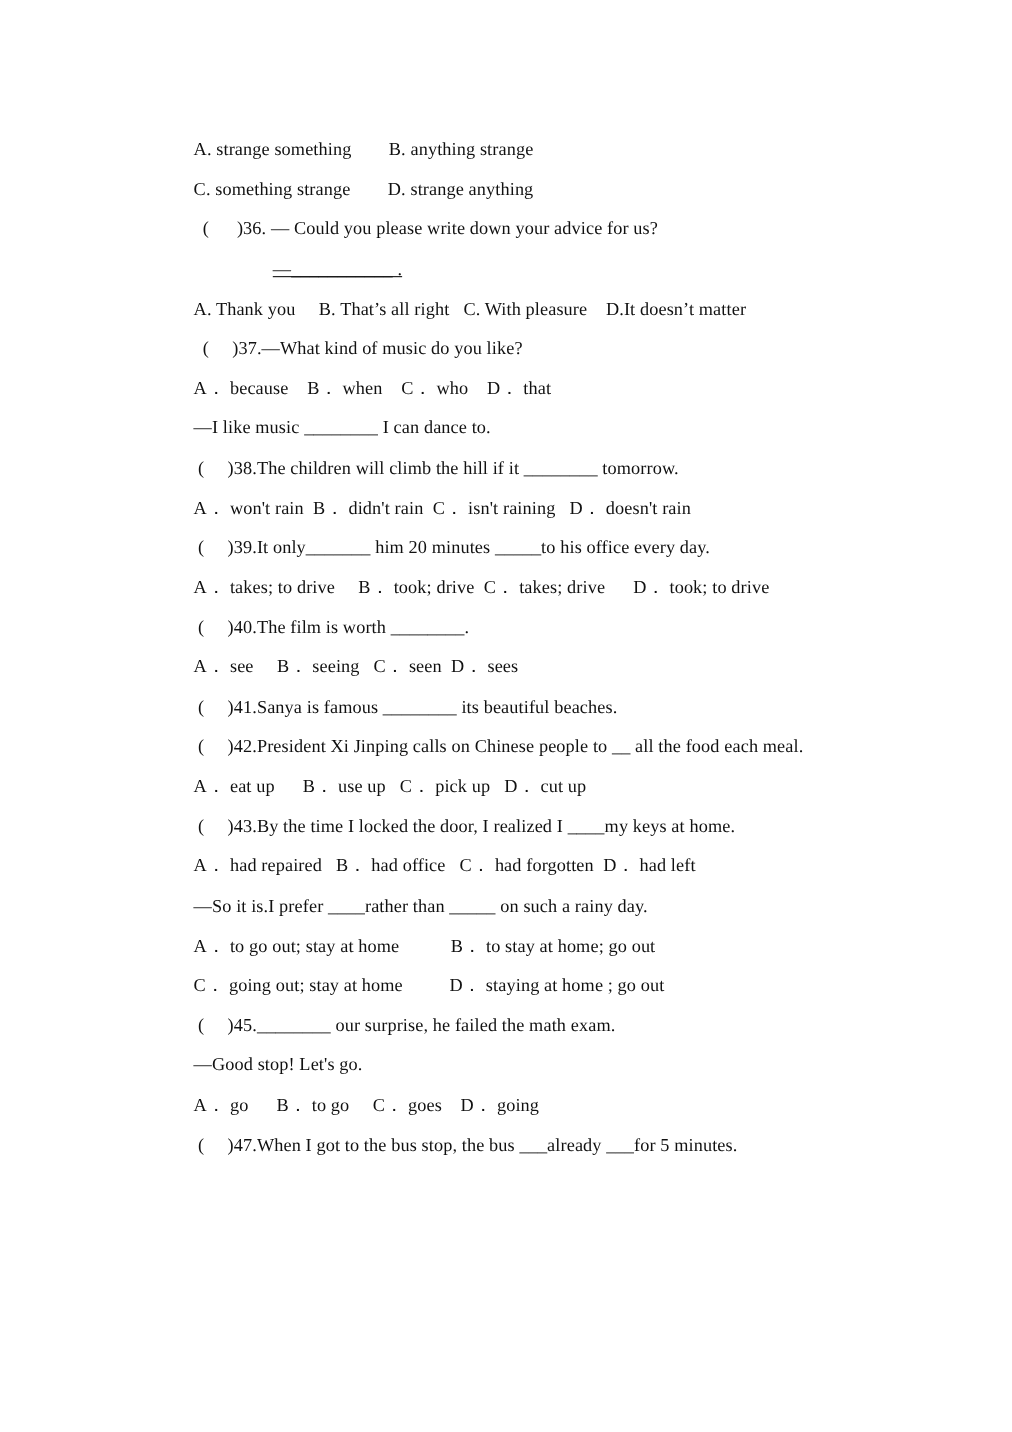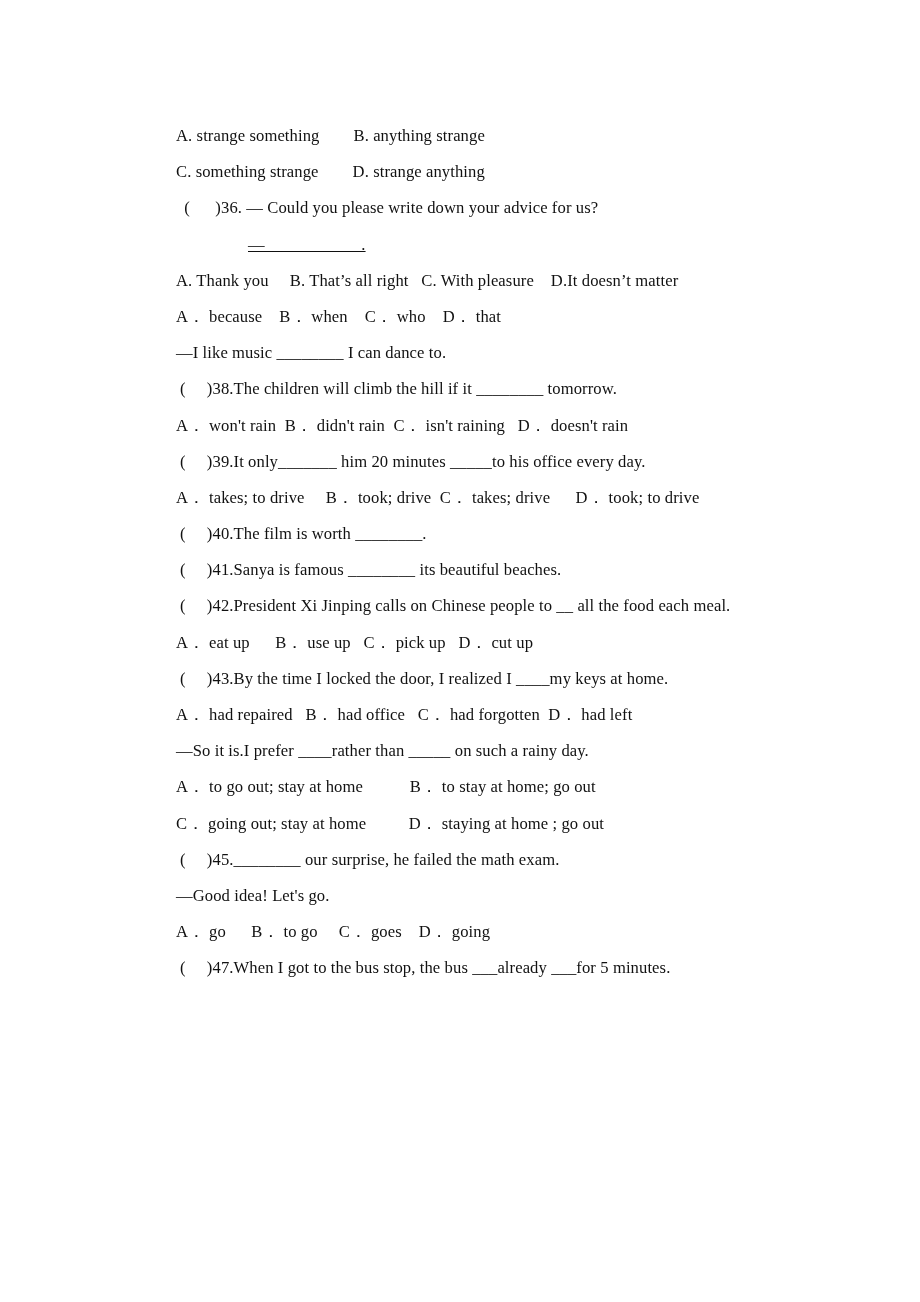--- a/index.html
+++ b/index.html
@@ -59,34 +59,36 @@
 <body>
 
 <div id="page">
   <div id="doc-body">
 
     <div class="line opt">A. strange something        B. anything strange</div>
     <div class="line opt">C. something strange        D. strange anything</div>
     <div class="line q"> (      )36. — Could you please write down your advice for us?</div>
     <div class="line cont indent-deep">—___________ .</div>
     <div class="line opt">A. Thank you     B. That’s all right   C. With pleasure    D.It doesn’t matter</div>
+    <div class="line q"> (     )37.—What kind of music do you like?</div>
     <div class="line opt">A． because    B． when    C． who    D． that</div>
     <div class="line cont">—I like music ________ I can dance to.</div>
     <div class="line q">(     )38.The children will climb the hill if it ________ tomorrow.</div>
     <div class="line opt">A． won't rain  B． didn't rain  C． isn't raining   D． doesn't rain</div>
     <div class="line q">(     )39.It only_______ him 20 minutes _____to his office every day.</div>
     <div class="line opt">A． takes; to drive     B． took; drive  C． takes; drive      D． took; to drive</div>
     <div class="line q">(     )40.The film is worth ________.</div>
+    <div class="line opt">A． see     B． seeing   C． seen  D． sees</div>
     <div class="line q">(     )41.Sanya is famous ________ its beautiful beaches.</div>
     <div class="line q">(     )42.President Xi Jinping calls on Chinese people to __ all the food each meal.</div>
     <div class="line opt">A． eat up      B． use up   C． pick up   D． cut up</div>
     <div class="line q">(     )43.By the time I locked the door, I realized I ____my keys at home.</div>
     <div class="line opt">A． had repaired   B． had office   C． had forgotten  D． had left</div>
     <div class="line cont">—So it is.I prefer ____rather than _____ on such a rainy day.</div>
     <div class="line opt">A． to go out; stay at home           B． to stay at home; go out</div>
     <div class="line opt">C． going out; stay at home          D． staying at home ; go out</div>
     <div class="line q">(     )45.________ our surprise, he failed the math exam.</div>
-    <div class="line cont">—Good idea! Let's go.</div>
+    <div class="line cont">—Good stop! Let's go.</div>
     <div class="line opt">A． go      B． to go     C． goes    D． going</div>
     <div class="line q">(     )47.When I got to the bus stop, the bus ___already ___for 5 minutes.</div>
 
   </div>
 </div>
 
 </body></html>

